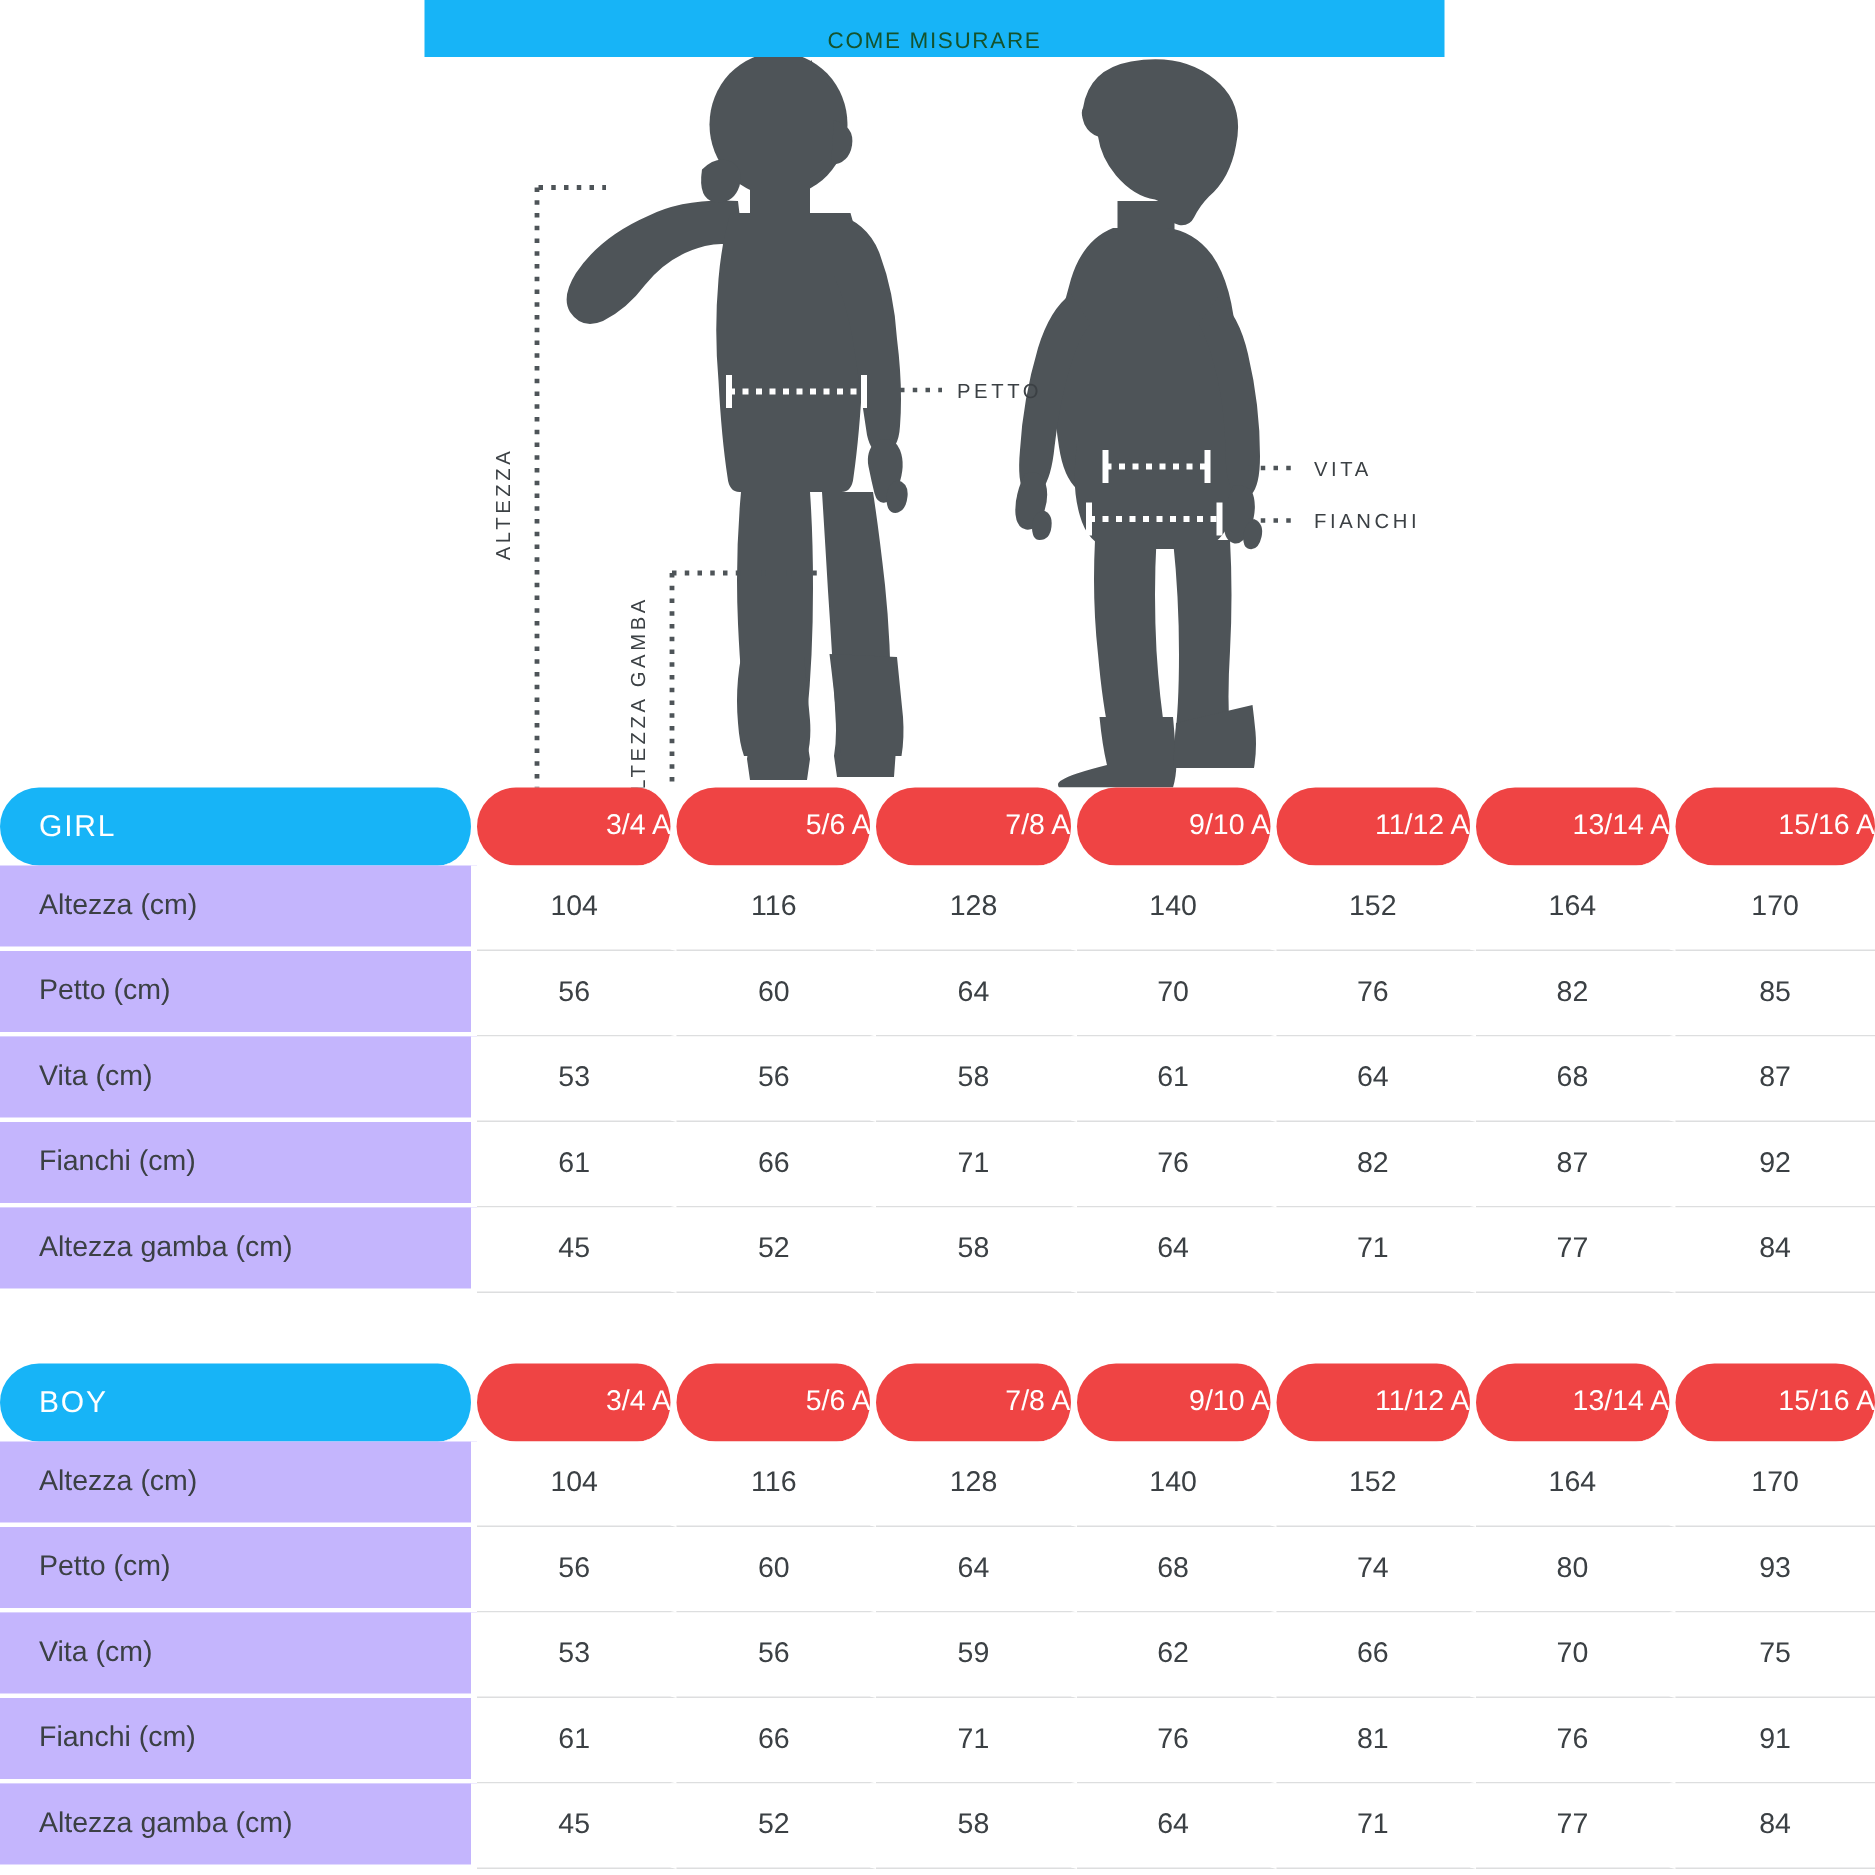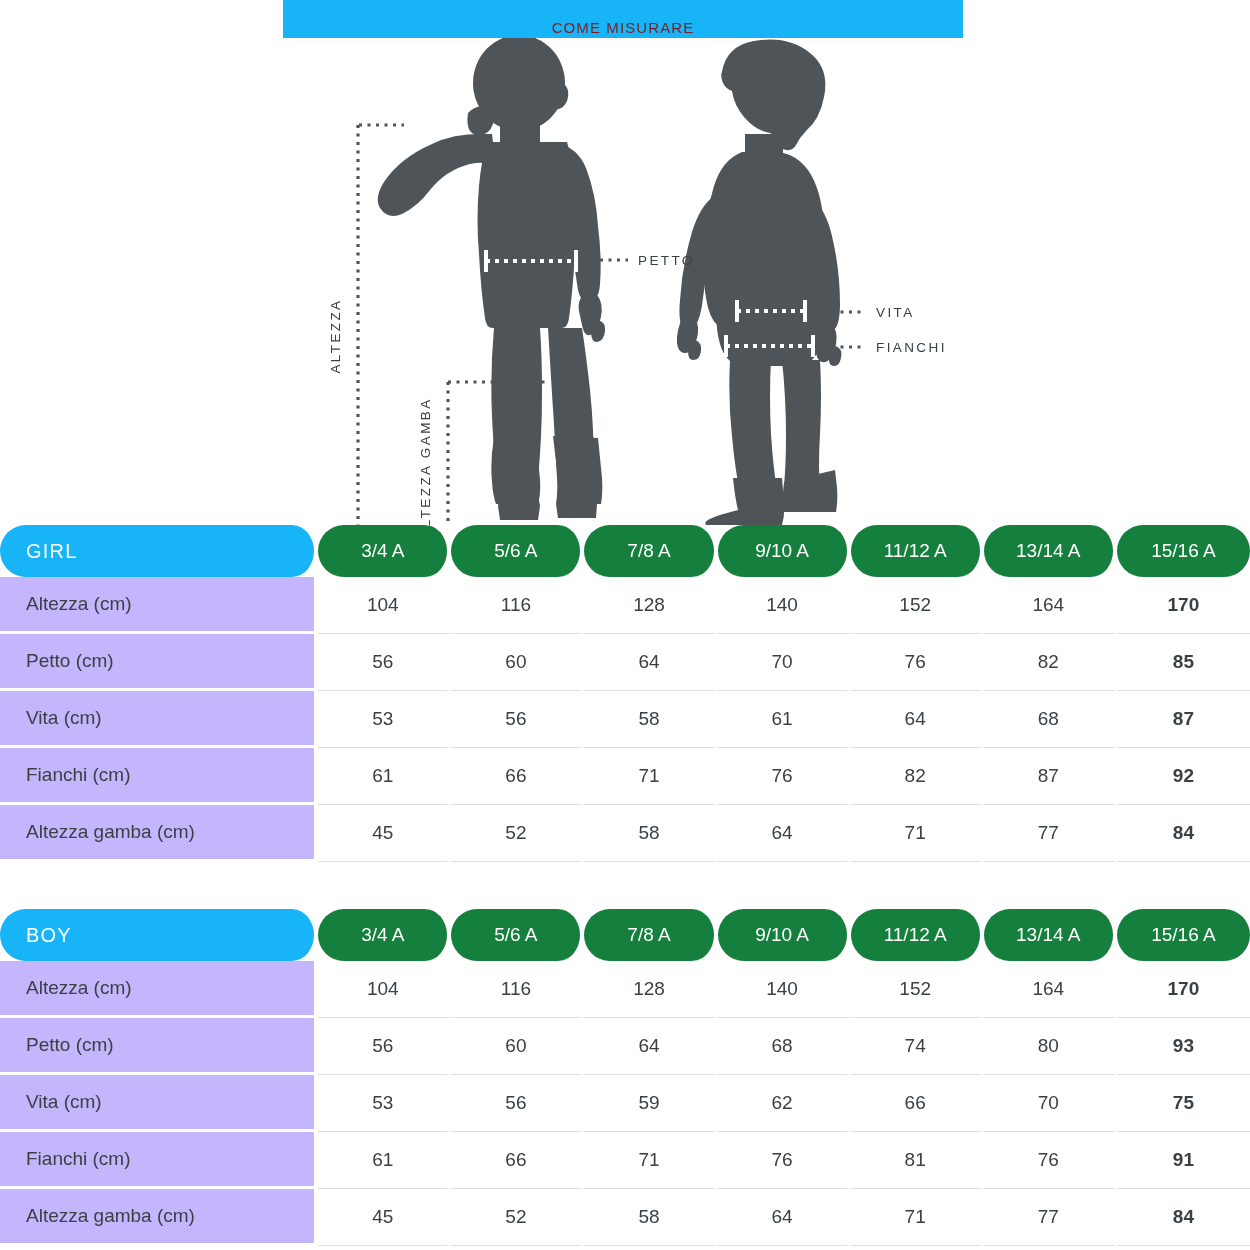--- a/index.html
+++ b/index.html
@@ -21,21 +21,21 @@
     height: 38px;
     position: relative;
   }
   .banner {
     position: absolute;
     left: 283px;
     top: 0;
     width: 680px;
     height: 54px;
     background: #17B4F7;
-    color: #7f1d1d;
+    color: #14532d;
     display: flex;
     align-items: center;
     justify-content: center;
     font-size: 15px;
     letter-spacing: 1.1px;
     font-weight: 400;
   }
 
   
   .illustration {
@@ -76,23 +76,23 @@
     background: #17B4F7;
     color: #ffffff;
     text-align: left;
     padding-left: 26px !important;
     font-size: 20px;
     letter-spacing: 1.2px;
     font-weight: 400;
     border-right: 4px solid #ffffff;
   }
   th.size-head {
-    background: #15803d;
+    background: #ef4444;
     color: #ffffff;
-    text-align: center;
+    text-align: right;
     font-size: 19px;
     font-weight: 400;
     border-right: 4px solid #ffffff;
     border-left: 0;
   }
   th.size-head:last-child { border-right: 0; }
 
   
   .tbl tbody td {
     height: 54px;
@@ -109,21 +109,21 @@
     border-bottom: 3px solid #ffffff;
     border-right: 4px solid #ffffff;
     color: #3B4044;
   }
   td.val {
     background: #ffffff;
     text-align: center;
     border-bottom: 1px solid #DDDEDF;
     border-right: 4px solid #ffffff;
   }
-  td.val:last-child { border-right: 0; font-weight: bold; }
+  td.val:last-child { border-right: 0; }
   .tbl tbody tr:first-child td.val { border-top: 0; }
 
   .gap {
     width: 1250px;
     height: 47px;
     background: #ffffff;
   }
 </style>
 </head>
 <body>

